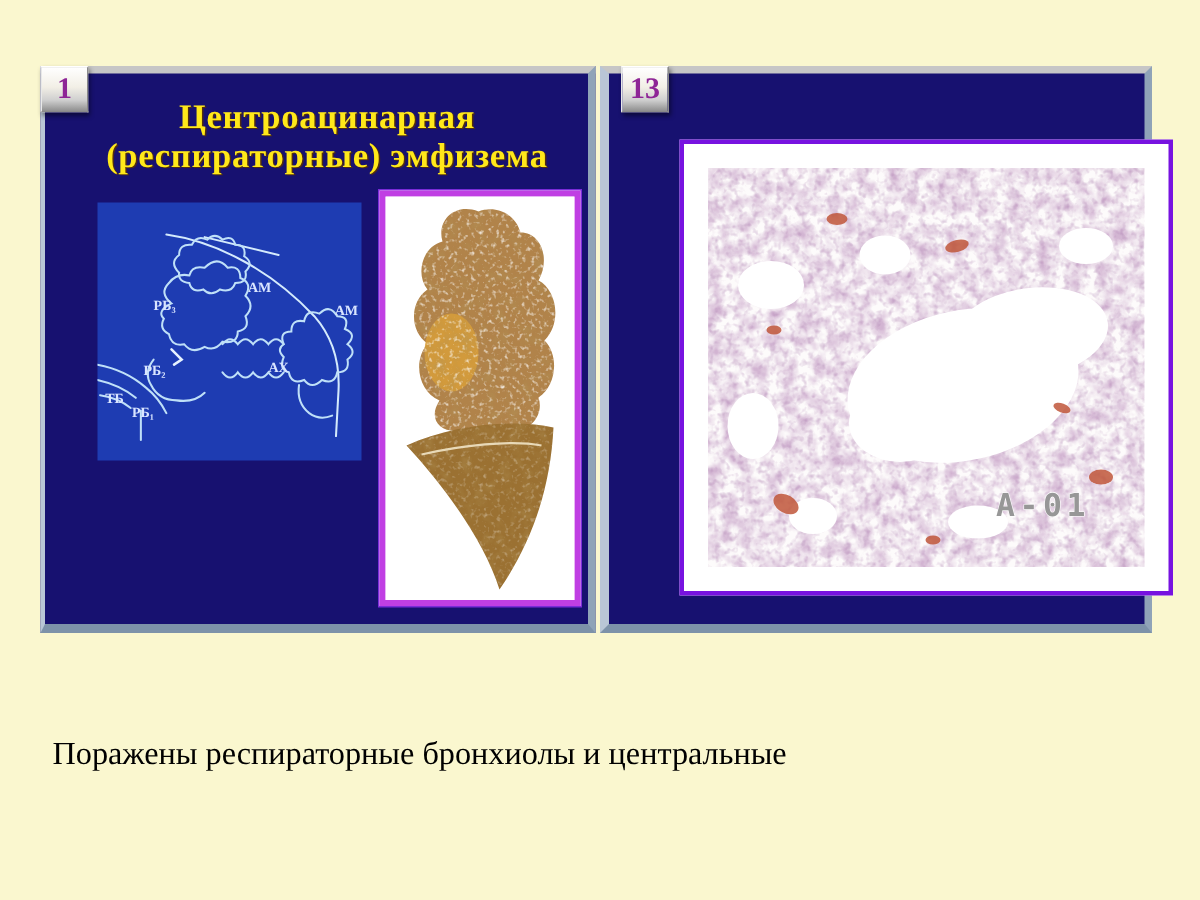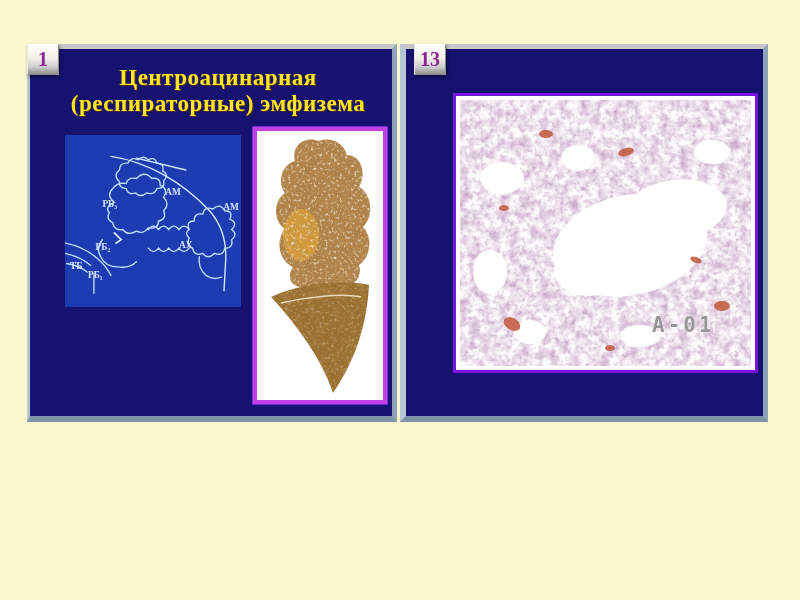--- a/index.html
+++ b/index.html
@@ -54,21 +54,21 @@
     position:absolute;left:223px;top:78px;width:126px;height:269px;margin:0;
     background:#ffffff;border:4px solid var(--specimen-border,#c03fe3);
     box-shadow:0 0 0 1px #7a2bd8;
   }
   .specimen svg{display:block;width:100%;height:100%;}
 
   
   .micrograph{
     position:absolute;left:47px;top:44px;width:291px;height:266px;margin:0;
     background:#ffffff;border:3px solid var(--micro-border,#7712e0);
-    padding:4px;
+    padding:16px;
   }
   .micrograph svg{display:block;width:100%;height:100%;}
 
   
   .bodytext{
     position:absolute;left:35px;top:434px;width:748px;
     font-size:21.5px;line-height:27.5px;color:#000;
     white-space:pre;
   }
 
@@ -196,18 +196,19 @@
           <ellipse cx="150" cy="248" rx="5" ry="3"></ellipse>
           <ellipse cx="44" cy="108" rx="5" ry="3"></ellipse>
           <ellipse cx="236" cy="160" rx="6" ry="3" transform="rotate(20 236 160)"></ellipse>
         </g>
         <text class="wm" x="192" y="232">A-01</text>
       </svg>
     </figure>
   </section>
 
   <div class="bodytext">
+    <div>Поражены респираторные бронхиолы и центральные</div>
     
     
     
   </div>
 
 </div>
 
 </body></html>

